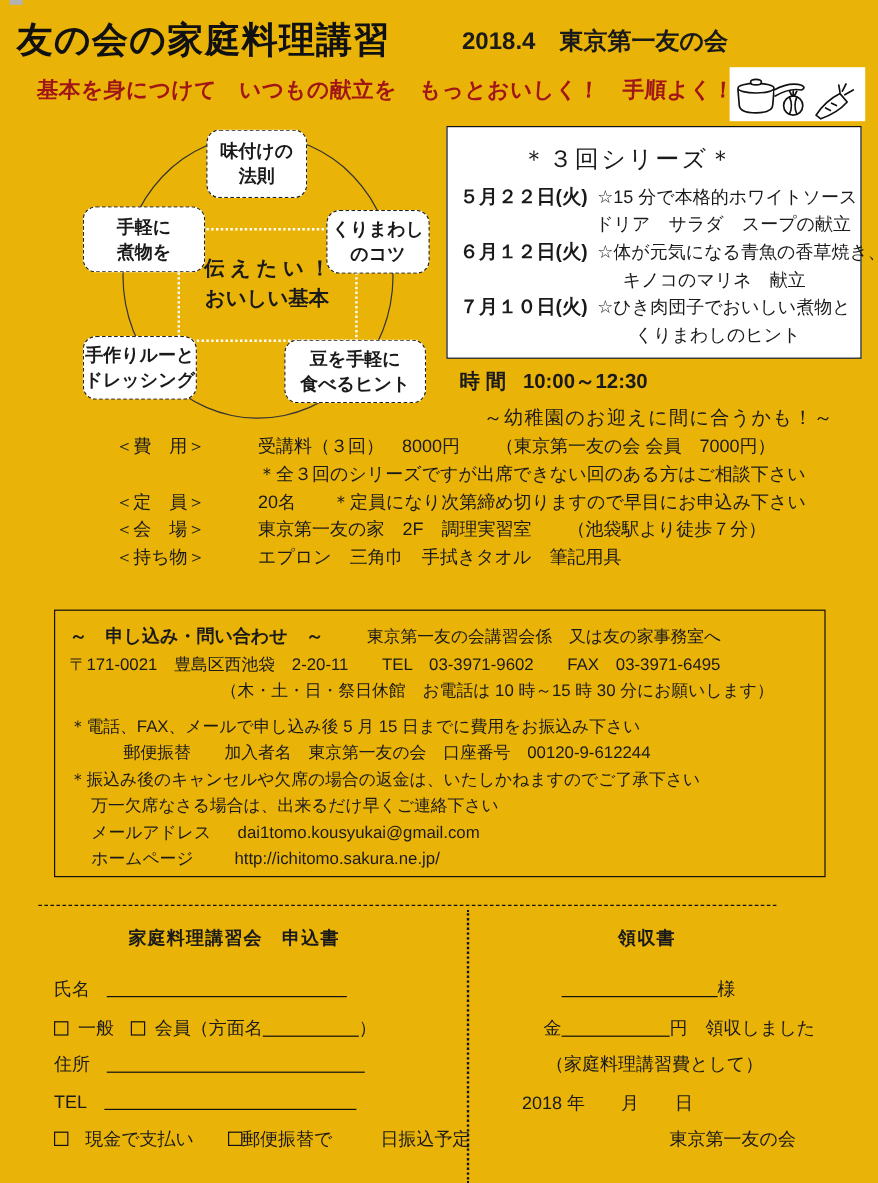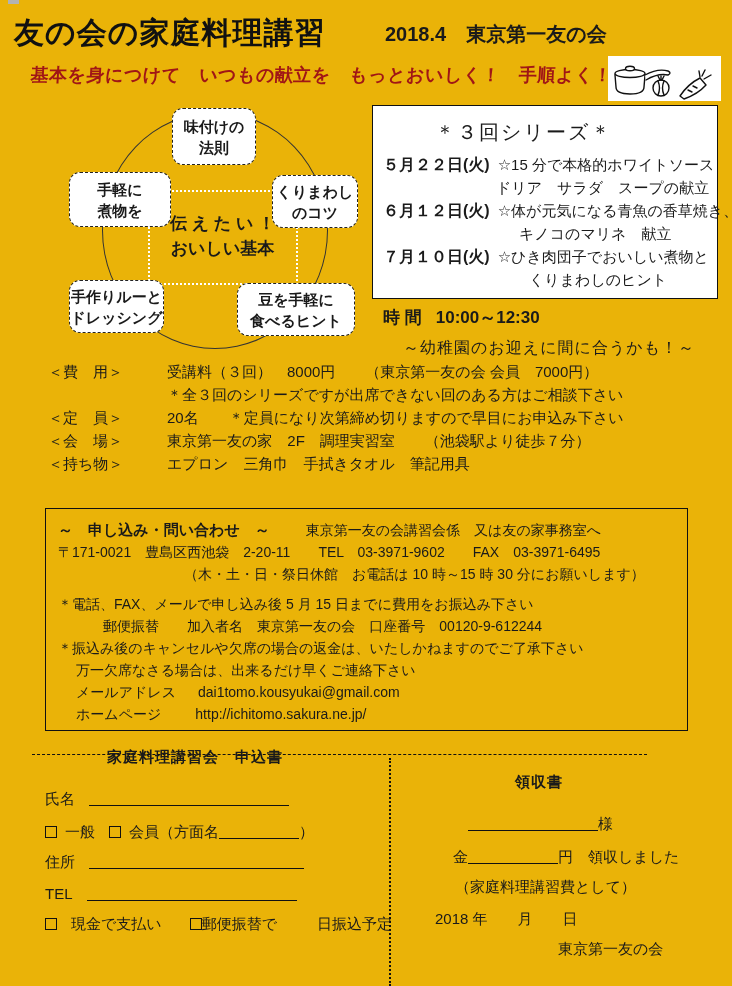--- a/index.html
+++ b/index.html
@@ -41,41 +41,41 @@
   .ind-a { padding-left:113px; }
   .ind-b { padding-left:136px; }
   .ind-c { padding-left:146px; }
   .s-time { margin-top:15px; font-weight:bold; font-size:17px; }
   .s-time-value { margin-left:14px; }
   .s-note { margin-top:9px; margin-left:20px; font-size:16px; letter-spacing:1px; }
 
   
   .details { position:absolute; left:45px; top:363px; width:672px; }
   .d-row { display:flex; height:23px; font-size:15px; white-space:nowrap; }
-  .d-label { flex:none; width:122px; padding-left:3px; }
+  .d-label { flex:none; width:122px; padding-left:3px;margin-left:48px; }
 
   
   .contact { position:absolute; left:45px; top:508px; width:643px; height:223px;
              border:1.5px solid #111; padding:10px 12px 0 12px; }
   .c-line { font-size:14px; line-height:22px; white-space:nowrap; }
   .c-bold { font-weight:bold; font-size:15px; }
   .c-rest { margin-left:36px; }
   .c-ind-hours { padding-left:126px; }
   .c-gap-top { margin-top:8px; }
   .c-ind-transfer { padding-left:45px; }
   .c-ind-sm { padding-left:18px; }
   .c-sp { display:inline-block; width:22px; }
   .c-sp2 { display:inline-block; width:34px; }
 
   
   .cut-h { position:absolute; left:32px; top:754px; width:615px; border-top:1.5px dashed #111; }
   .cut-v { position:absolute; left:389px; top:758px; height:228px; border-left:2px dotted #111; }
 
   
-  .form-left  { position:absolute; left:40px;  top:740px; width:345px; height:218px;text-align:center; }
+  .form-left  { position:absolute; left:40px;  top:765px; width:345px; height:218px;text-align:center; }
   .form-right { position:absolute; left:400px; top:765px; width:325px; height:218px; }
   .f-line { position:absolute; font-size:15px; white-space:nowrap; }
   .f-title { font-weight:bold; letter-spacing:1px; }
   .fill { display:inline-block; border-bottom:1.5px solid #111; height:15px; vertical-align:-2px; }
   .cbx { display:inline-block; width:12px; height:12px; border:1.6px solid #111; vertical-align:-1px; background:transparent; }
   .gap8  { display:inline-block; width:8px; }
   .gap14 { display:inline-block; width:14px; }
   .gap28 { display:inline-block; width:28px; }
   .gap40 { display:inline-block; width:40px; }
 </style>

